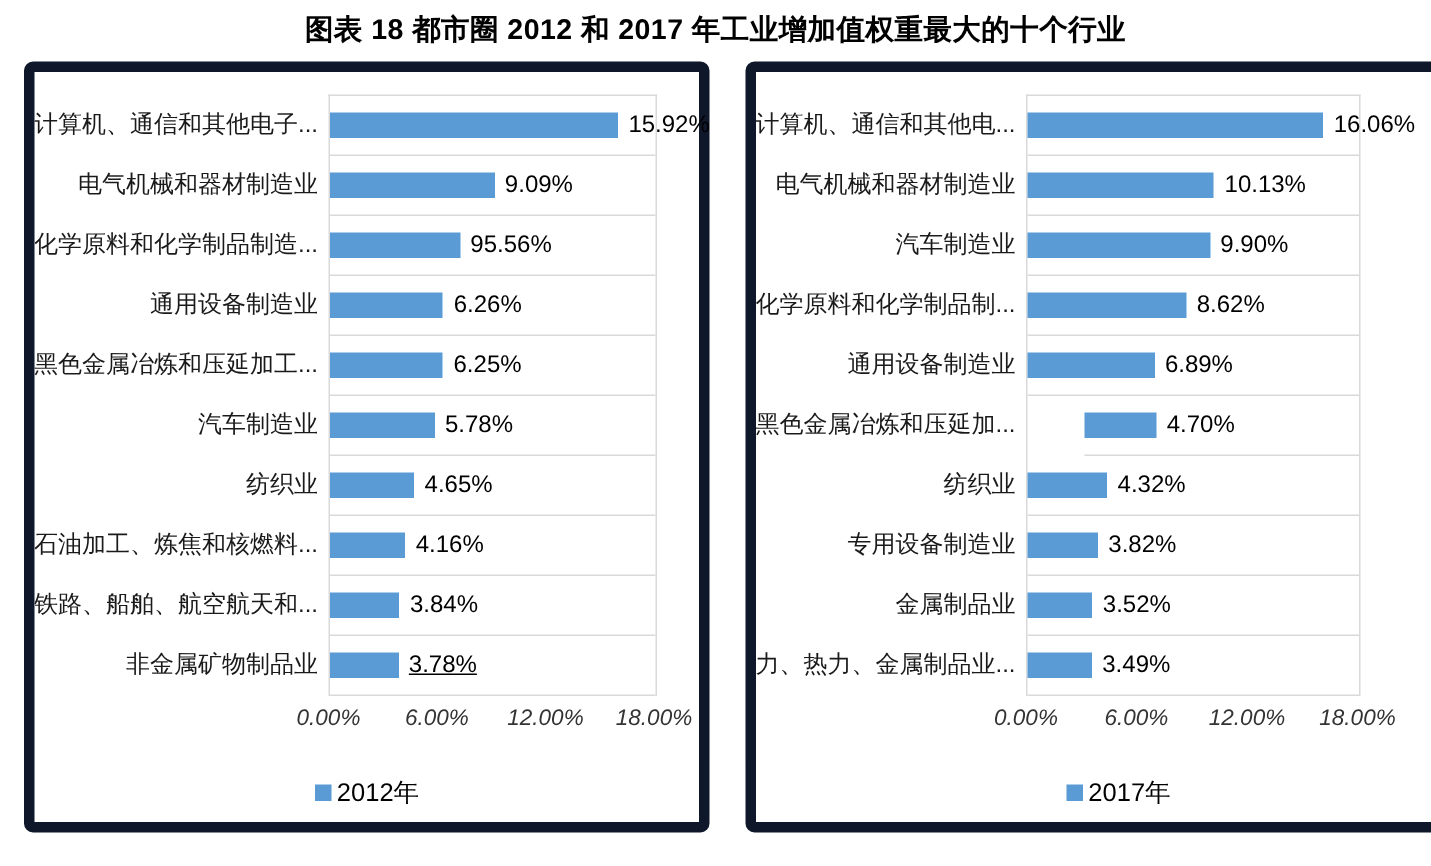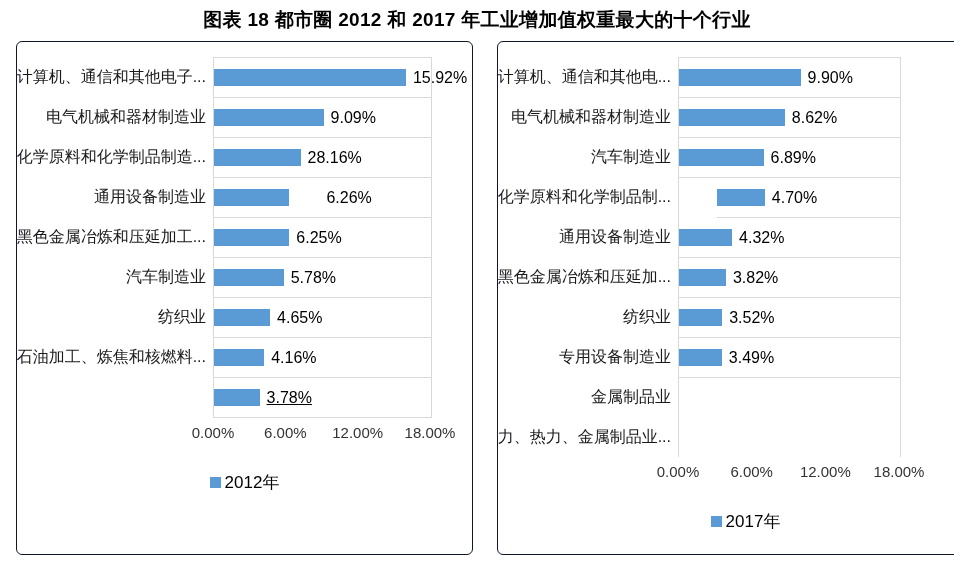--- a/index.html
+++ b/index.html
@@ -8,21 +8,21 @@
     font-family:"Liberation Sans","DejaVu Sans",sans-serif;
     color:#1a1a1a;
   }
   .fig-title{
     position:absolute;top:7px;left:0;width:954px;
     text-align:center;font-size:19px;font-weight:600;color:#000;
     letter-spacing:0.3px;
   }
   .chart-panel{
     position:absolute;top:41px;height:514px;
-    background:#fff;border:1px solid #0f172a;border-radius:6px;
+    background:#fff;border:7px solid #0f172a;border-radius:6px;
     box-sizing:border-box;
   }
   .panel-1{left:16px;width:457px;--label-w:196px;--plot-w:217px;}
   .panel-2{left:497px;width:497px;--label-w:180px;--plot-w:221px;}
   .chart-content{display:flex;margin-top:15px;}
   .col-labels{width:var(--label-w);box-sizing:border-box;}
   .cat-label{
     height:40px;display:flex;align-items:center;justify-content:flex-end;
     padding-right:7px;font-size:16px;color:#1a1a1a;white-space:nowrap;
     overflow:hidden;
@@ -33,21 +33,21 @@
     border-top:1px solid #d9d9d9;
   }
   .band{height:40px;border-bottom:1px solid #d9d9d9;position:relative;box-sizing:border-box;}
   .bar{position:absolute;left:0;top:11px;height:17px;}
   .dlabel{
     position:absolute;top:50%;transform:translateY(-50%);
     font-size:16px;color:#000;white-space:nowrap;
   }
   .xaxis{
     position:relative;height:20px;margin-top:6px;
-    margin-left:var(--label-w);width:var(--plot-w);
+    margin-left:var(--label-w);width:var(--plot-w);font-style:italic;
   }
   .tick{
     position:absolute;top:0;transform:translateX(-50%);
     font-size:15px;color:#333;white-space:nowrap;
   }
   .legend{
     margin-top:27px;display:flex;align-items:center;justify-content:center;
   }
   .legend-marker{width:11px;height:11px;display:inline-block;margin-right:4px;}
   .legend-label{font-size:17px;color:#000;}
@@ -61,53 +61,59 @@
   <div class="chart-content">
       <div class="col-labels">
         <div class="cat-label">计算机、通信和其他电子...</div>
         <div class="cat-label">电气机械和器材制造业</div>
         <div class="cat-label">化学原料和化学制品制造...</div>
         <div class="cat-label">通用设备制造业</div>
         <div class="cat-label">黑色金属冶炼和压延加工...</div>
         <div class="cat-label">汽车制造业</div>
         <div class="cat-label">纺织业</div>
         <div class="cat-label">石油加工、炼焦和核燃料...</div>
+        <div class="cat-label">铁路、船舶、航空航天和...</div>
+        <div class="cat-label">非金属矿物制品业</div>
       </div>
       <div class="col-plot" style="border-color: rgb(217, 217, 217);">
         <div class="band" style="border-color: rgb(217, 217, 217);">
           <div class="bar" style="width: 88.4444%; background: rgb(91, 155, 213);"></div>
           <div class="dlabel" style="left: calc(88.4444% + 7px);">15.92%</div>
         </div>
         <div class="band" style="border-color: rgb(217, 217, 217); padding-left: 40px;">
           <div class="bar" style="width: 50.5%; background: rgb(91, 155, 213);"></div>
           <div class="dlabel" style="left: calc(50.5% + 7px);">9.09%</div>
         </div>
         <div class="band" style="border-color: rgb(217, 217, 217);">
           <div class="bar" style="width: 39.8889%; background: rgb(91, 155, 213);"></div>
-          <div class="dlabel" style="left: calc(39.8889% + 7px);">28.16%</div>
+          <div class="dlabel" style="left: calc(39.8889% + 7px);">95.56%</div>
         </div>
         <div class="band" style="border-color: rgb(217, 217, 217);">
           <div class="bar" style="width: 34.7778%; background: rgb(91, 155, 213);"></div>
-          <div class="dlabel" style="left: calc(34.7778% + 7px); margin-left: 30px;">6.26%</div>
+          <div class="dlabel" style="left: calc(34.7778% + 7px);">6.26%</div>
         </div>
         <div class="band" style="border-color: rgb(217, 217, 217);">
           <div class="bar" style="width: 34.7222%; background: rgb(91, 155, 213);"></div>
           <div class="dlabel" style="left: calc(34.7222% + 7px);">6.25%</div>
         </div>
         <div class="band" style="border-color: rgb(217, 217, 217);">
           <div class="bar" style="width: 32.1111%; background: rgb(91, 155, 213);"></div>
           <div class="dlabel" style="left: calc(32.1111% + 7px);">5.78%</div>
         </div>
         <div class="band" style="border-color: rgb(217, 217, 217);">
           <div class="bar" style="width: 25.8333%; background: rgb(91, 155, 213);"></div>
           <div class="dlabel" style="left: calc(25.8333% + 7px);">4.65%</div>
         </div>
         <div class="band" style="border-color: rgb(217, 217, 217);">
           <div class="bar" style="width: 23.1111%; background: rgb(91, 155, 213);"></div>
           <div class="dlabel" style="left: calc(23.1111% + 7px);">4.16%</div>
+        </div>
+        <div class="band" style="border-color: rgb(217, 217, 217);">
+          <div class="bar" style="width: 21.3333%; background: rgb(91, 155, 213);"></div>
+          <div class="dlabel" style="left: calc(21.3333% + 7px);">3.84%</div>
         </div>
         <div class="band" style="border-color: rgb(217, 217, 217);">
           <div class="bar" style="width: 21%; background: rgb(91, 155, 213);"></div>
           <div class="dlabel" style="left: calc(21% + 7px); text-decoration: underline;">3.78%</div>
         </div>
       </div>
     </div>
   <div class="xaxis">
       <span class="tick" style="left: 0%;">0.00%</span>
       <span class="tick" style="left: 33.3333%;">6.00%</span>
@@ -128,20 +134,28 @@
         <div class="cat-label">汽车制造业</div>
         <div class="cat-label">化学原料和化学制品制...</div>
         <div class="cat-label">通用设备制造业</div>
         <div class="cat-label">黑色金属冶炼和压延加...</div>
         <div class="cat-label">纺织业</div>
         <div class="cat-label">专用设备制造业</div>
         <div class="cat-label">金属制品业</div>
         <div class="cat-label">电力、热力、金属制品业...</div>
       </div>
       <div class="col-plot" style="border-color: rgb(217, 217, 217);">
+        <div class="band" style="border-color: rgb(217, 217, 217);">
+          <div class="bar" style="width: 89.2222%; background: rgb(91, 155, 213);"></div>
+          <div class="dlabel" style="left: calc(89.2222% + 7px);">16.06%</div>
+        </div>
+        <div class="band" style="border-color: rgb(217, 217, 217);">
+          <div class="bar" style="width: 56.2778%; background: rgb(91, 155, 213);"></div>
+          <div class="dlabel" style="left: calc(56.2778% + 7px);">10.13%</div>
+        </div>
         <div class="band" style="border-color: rgb(217, 217, 217);">
           <div class="bar" style="width: 55%; background: rgb(91, 155, 213);"></div>
           <div class="dlabel" style="left: calc(55% + 7px);">9.90%</div>
         </div>
         <div class="band" style="border-color: rgb(217, 217, 217);">
           <div class="bar" style="width: 47.8889%; background: rgb(91, 155, 213);"></div>
           <div class="dlabel" style="left: calc(47.8889% + 7px);">8.62%</div>
         </div>
         <div class="band" style="border-color: rgb(217, 217, 217);">
           <div class="bar" style="width: 38.2778%; background: rgb(91, 155, 213);"></div>

